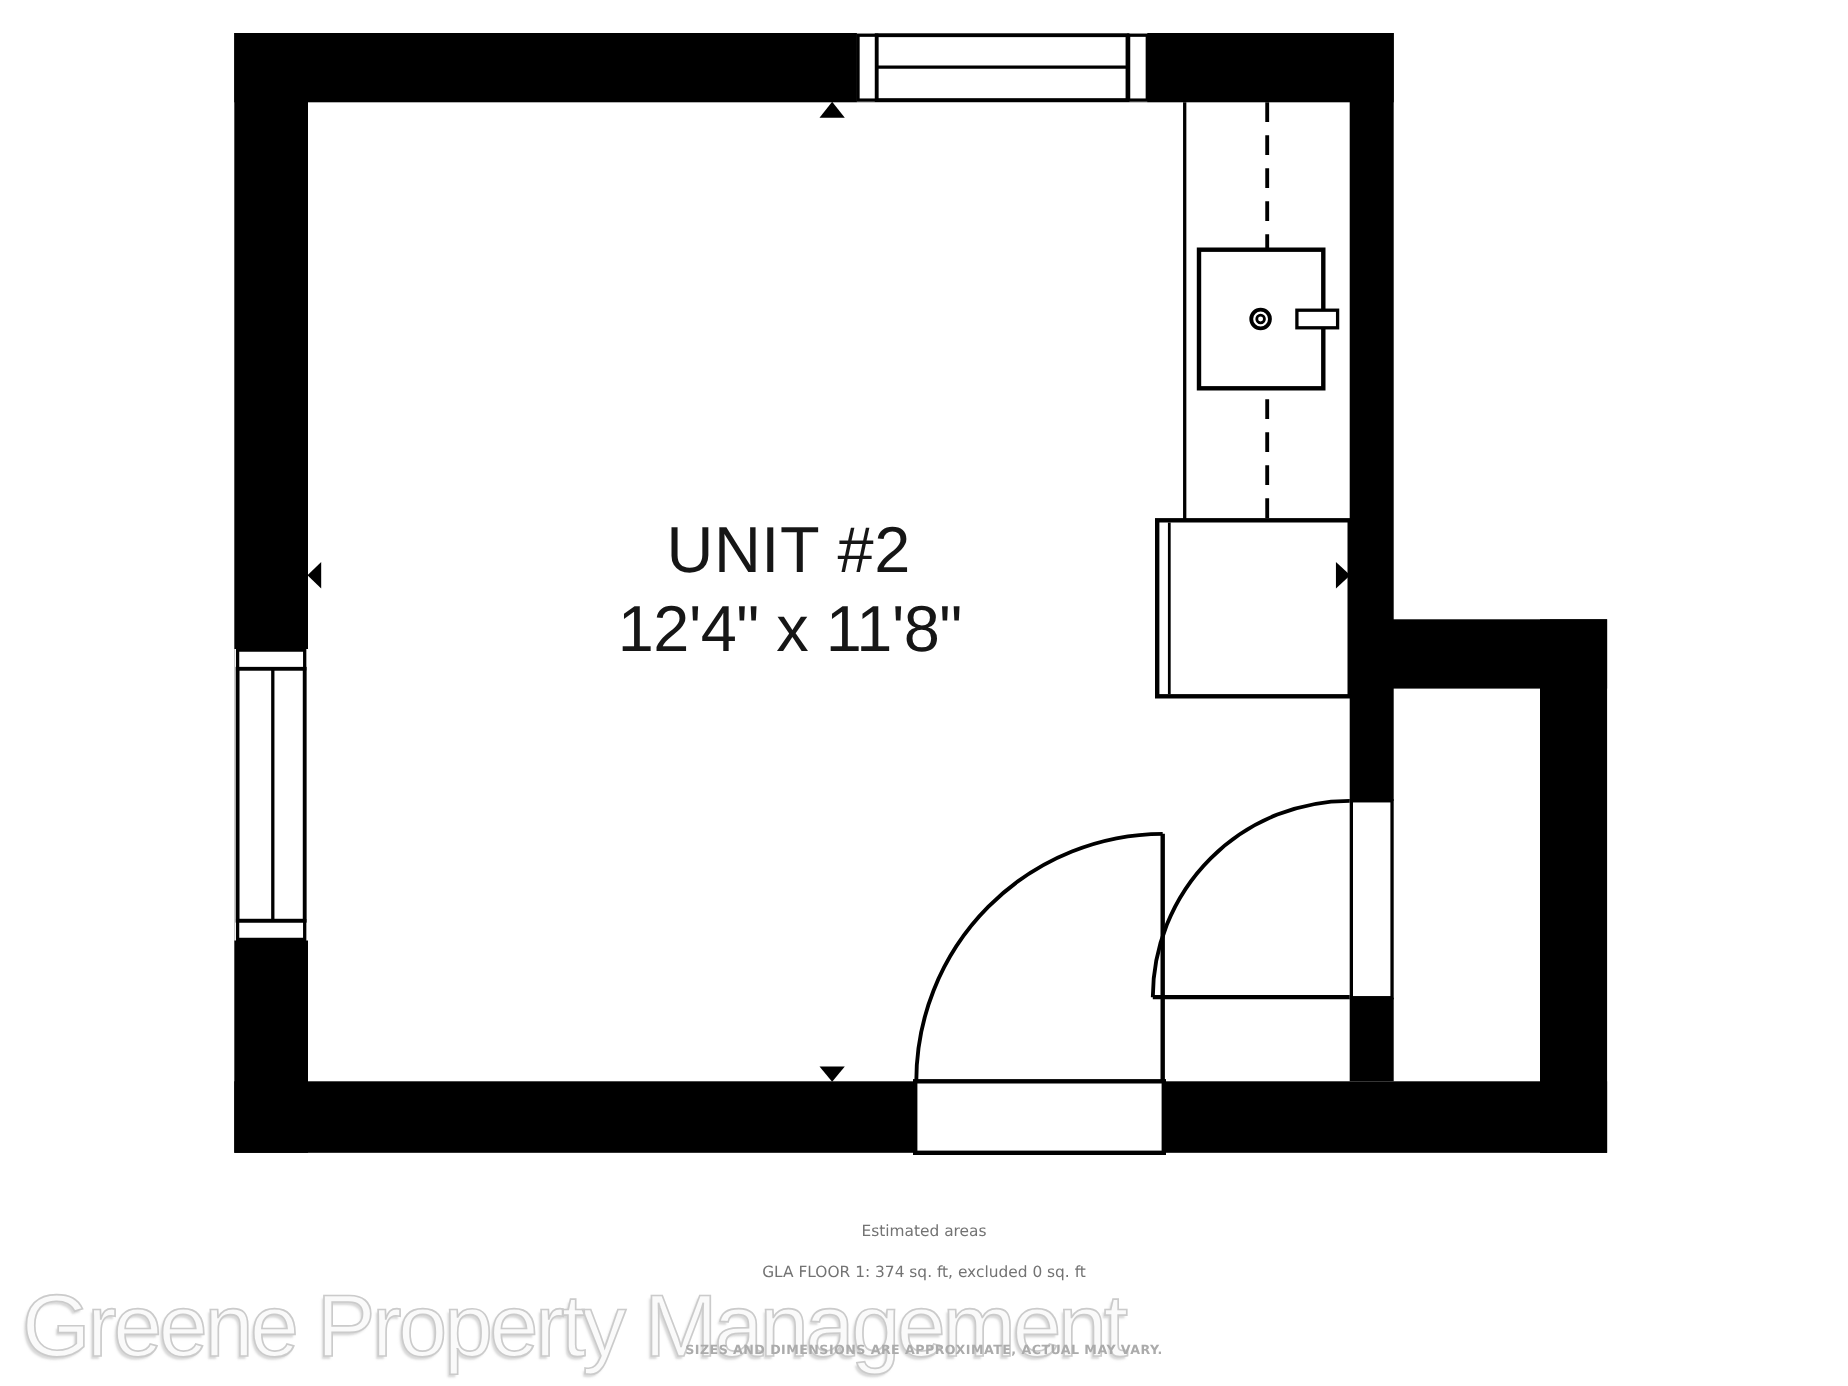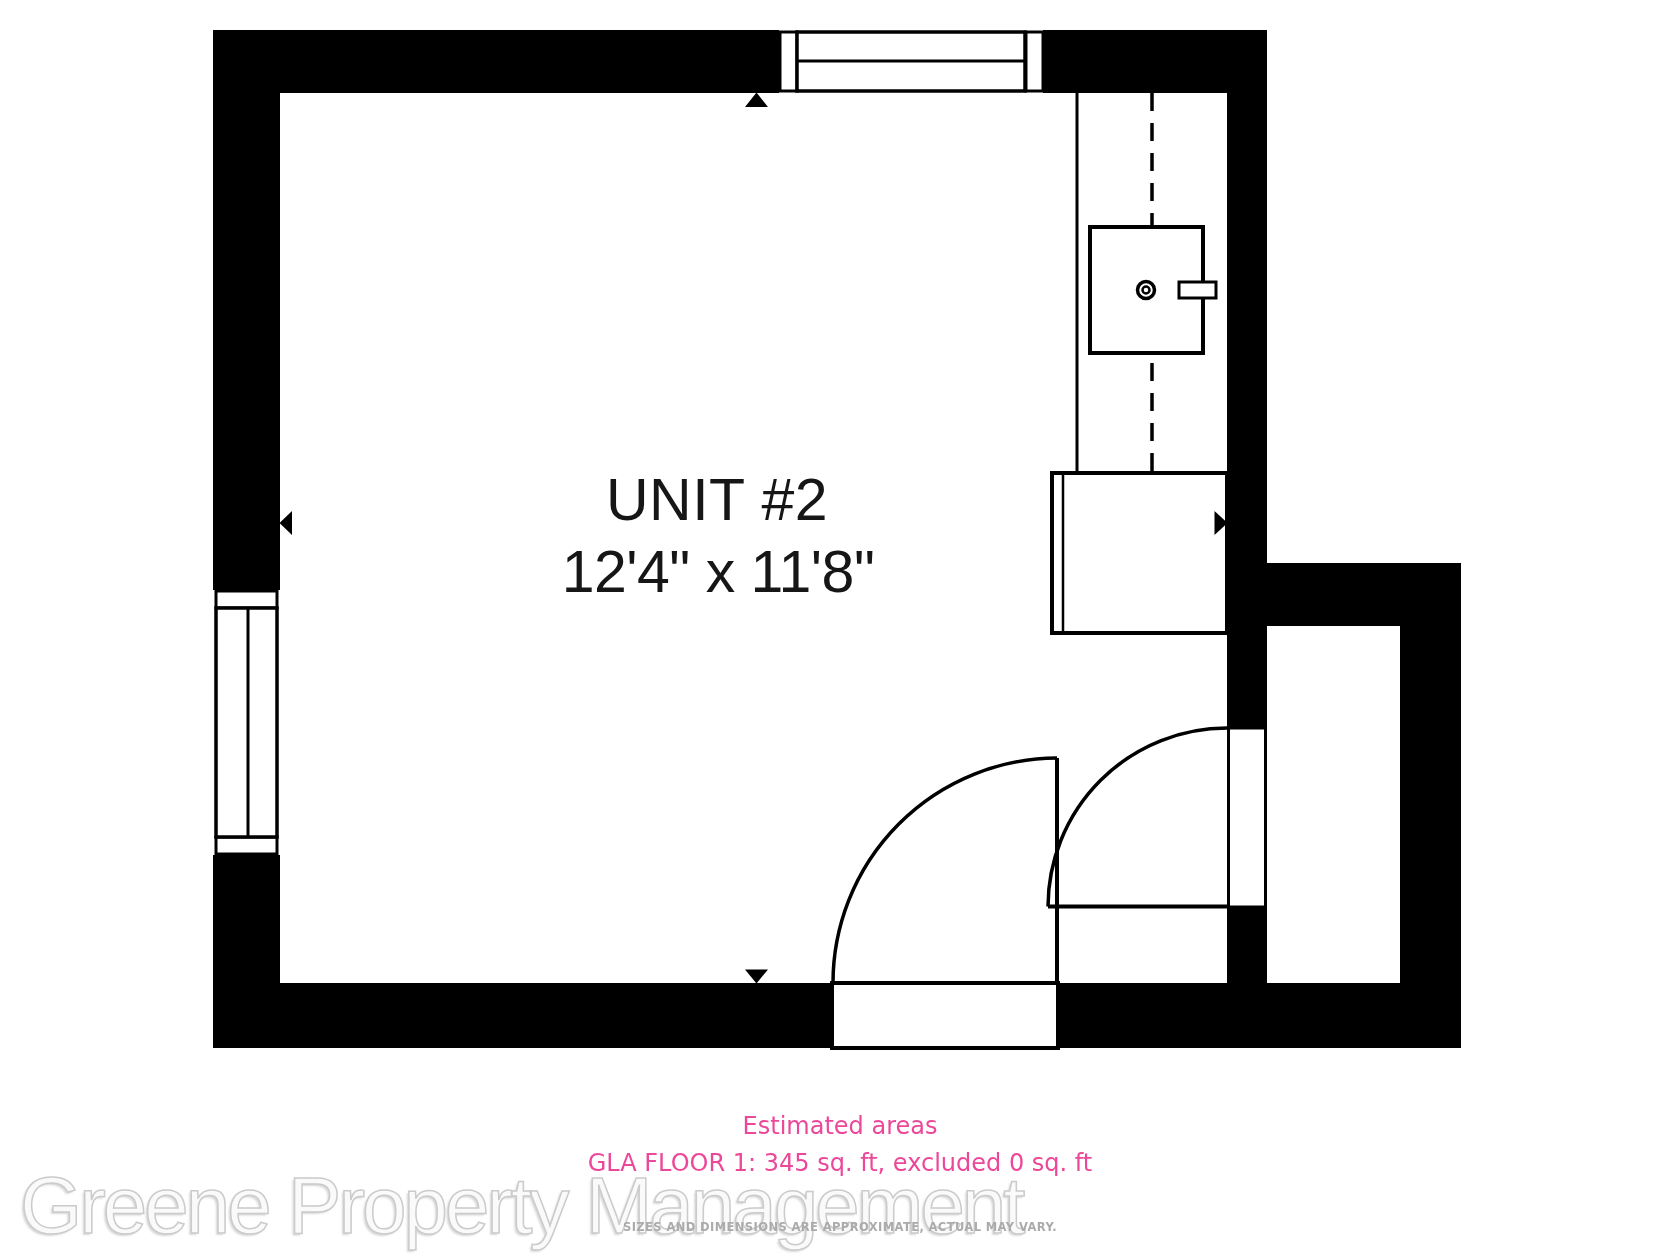--- a/index.html
+++ b/index.html
@@ -18,21 +18,21 @@
   svg.plan { position:absolute; left:0; top:0; z-index:2; }
   .wall { fill:#000000; stroke:none; }
   .ln   { stroke:#000000; fill:none; }
   .wfill{ fill:#ffffff; stroke:none; }
   .obox { fill:#ffffff; stroke:#000000; }
   .tri  { fill:#000000; stroke:none; }
   .unit-title { font-family:"Liberation Sans", sans-serif; font-size:59px; fill:#161616; letter-spacing:0.5px; }
   .unit-dims  { font-family:"Liberation Sans", sans-serif; font-size:59px; fill:#161616; letter-spacing:-0.5px; }
   .footer-line {
     position:absolute; left:0; width:1680px; text-align:center; z-index:3;
-    color:#ec4899; font-family:"DejaVu Sans", sans-serif; font-size:24px; line-height:1.2;
+    color:#737373; font-family:"DejaVu Sans", sans-serif; font-size:14px; line-height:1.2;
   }
   .fl-1 { top:1112px; }
   .fl-2 { top:1149px; }
   .fl-3 { top:1186px; }
   .fl-disclaimer { top:1221px; font-size:11.5px; letter-spacing:0.4px; color:#ababab;font-weight:bold; }
 </style>
 </head>
 <body>
 
 <div class="stage">
@@ -96,16 +96,16 @@
     <polygon class="tri" points="745,107 768,107 756.5,92.5"></polygon>
     <polygon class="tri" points="745,969.5 768,969.5 756.5,983.5"></polygon>
     <polygon class="tri" points="292,511 292,535 279.5,523"></polygon>
     <polygon class="tri" points="1214.5,511 1214.5,535 1227.5,523"></polygon>
 
     <text class="unit-title" x="717" y="520" text-anchor="middle">UNIT #2</text>
     <text class="unit-dims" x="718" y="592" text-anchor="middle">12'4" x 11'8"</text>
   </svg>
 
   <div class="footer-line fl-1">Estimated areas</div>
-  <div class="footer-line fl-2">GLA FLOOR 1: 345 sq. ft, excluded 0 sq. ft</div>
+  <div class="footer-line fl-2">GLA FLOOR 1: 374 sq. ft, excluded 0 sq. ft</div>
   <div class="footer-line fl-disclaimer">SIZES AND DIMENSIONS ARE APPROXIMATE, ACTUAL MAY VARY.</div>
 
 </div>
 
 </body></html>

